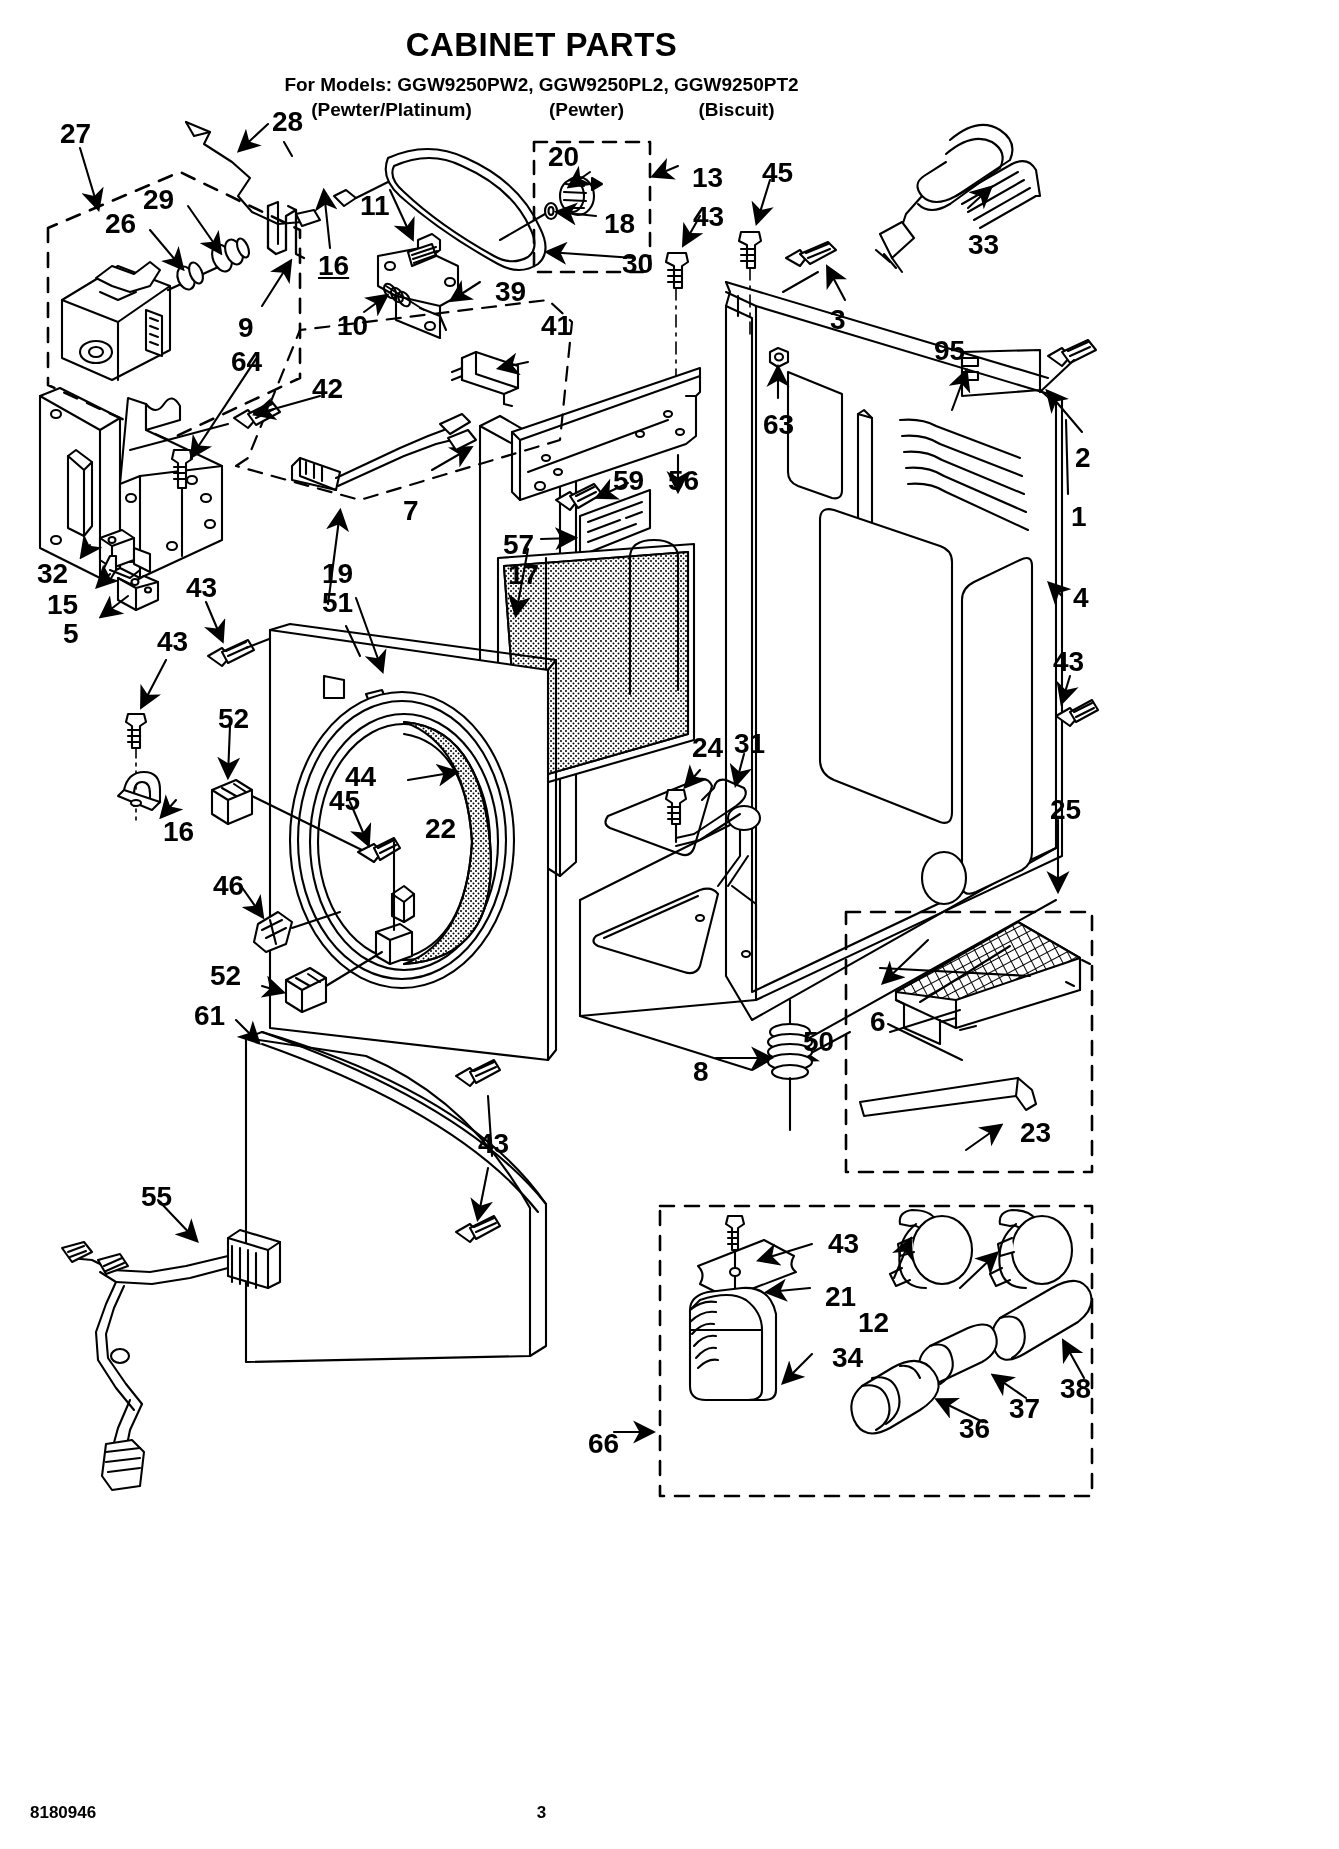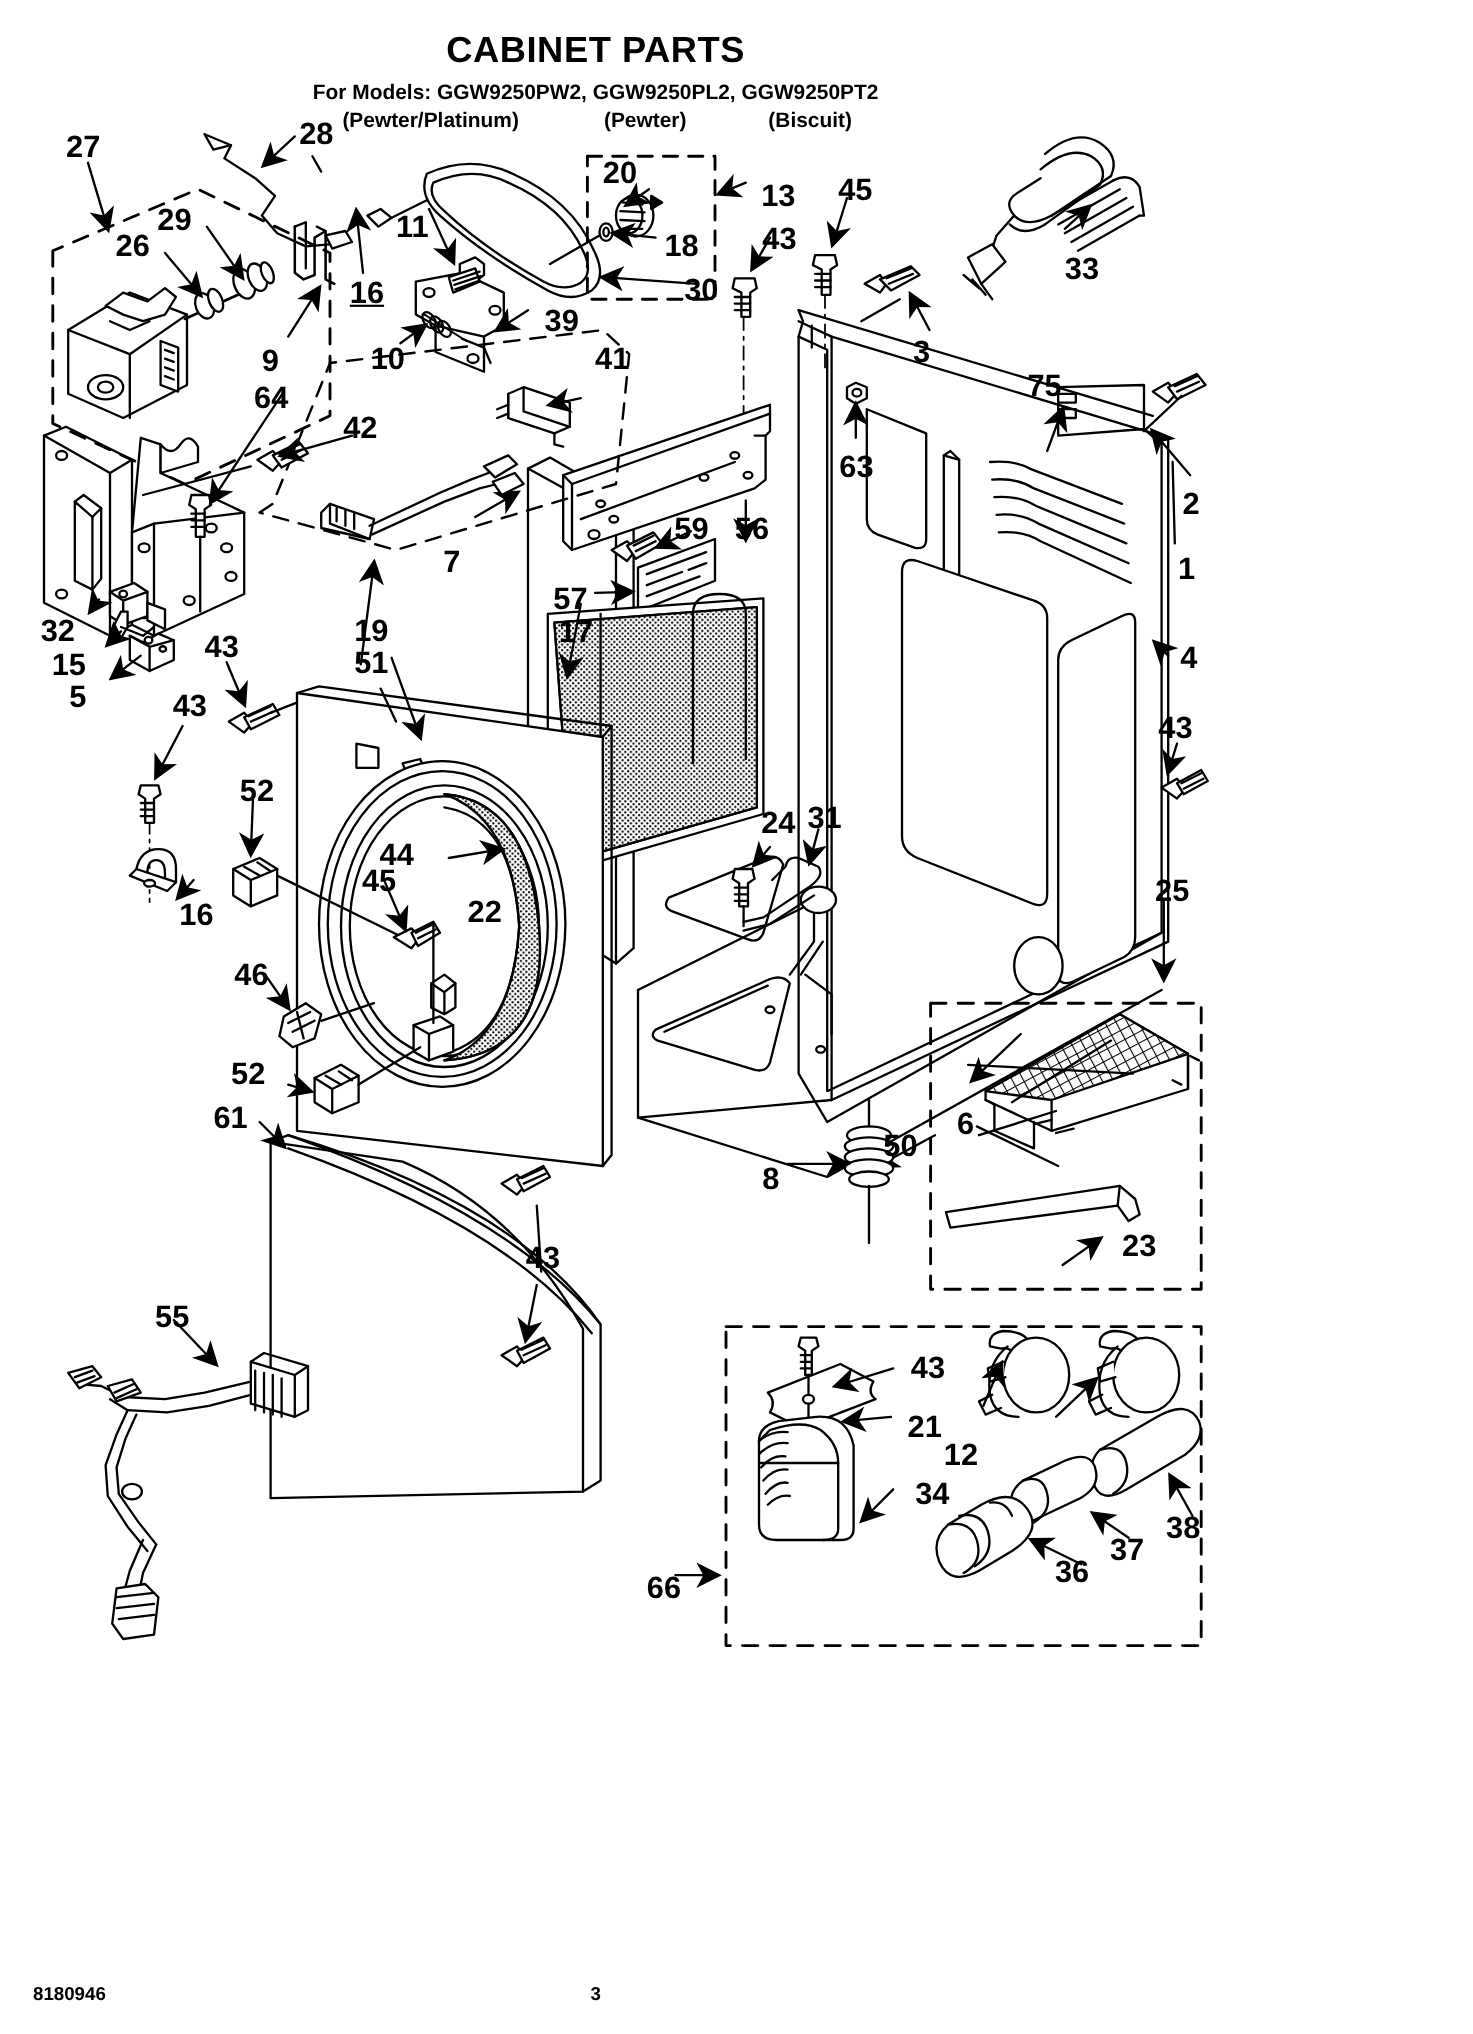--- a/index.html
+++ b/index.html
@@ -514,21 +514,21 @@
       <div class="cal" style="left: 692px; top: 164px;">13</div>
       <div class="cal" style="left: 693px; top: 203px;">43</div>
       <div class="cal" style="left: 762px; top: 159px;">45</div>
       <div class="cal" style="left: 968px; top: 231px;">33</div>
       <div class="cal" style="left: 622px; top: 250px;">30</div>
       <div class="cal" style="left: 495px; top: 278px;">39</div>
       <div class="cal" style="left: 238px; top: 314px;">9</div>
       <div class="cal" style="left: 337px; top: 312px;">10</div>
       <div class="cal" style="left: 541px; top: 312px;">41</div>
       <div class="cal" style="left: 830px; top: 306px;">3</div>
-      <div class="cal" style="left: 934px; top: 337px;">75</div>
+      <div class="cal" style="left: 934px; top: 337px;">95</div>
       <div class="cal" style="left: 231px; top: 348px;">64</div>
       <div class="cal" style="left: 763px; top: 411px;">63</div>
       <div class="cal" style="left: 1075px; top: 444px;">2</div>
       <div class="cal" style="left: 312px; top: 375px;">42</div>
       <div class="cal" style="left: 1071px; top: 503px;">1</div>
       <div class="cal" style="left: 613px; top: 467px;">59</div>
       <div class="cal" style="left: 668px; top: 467px;">56</div>
       <div class="cal" style="left: 403px; top: 497px;">7</div>
       <div class="cal" style="left: 503px; top: 531px;">57</div>
       <div class="cal" style="left: 37px; top: 560px;">32</div>

